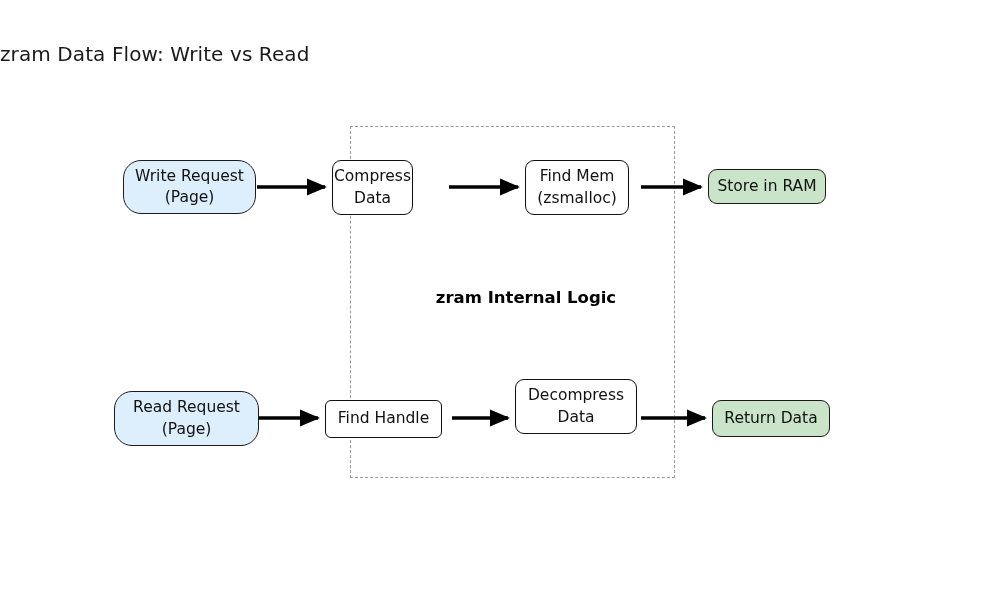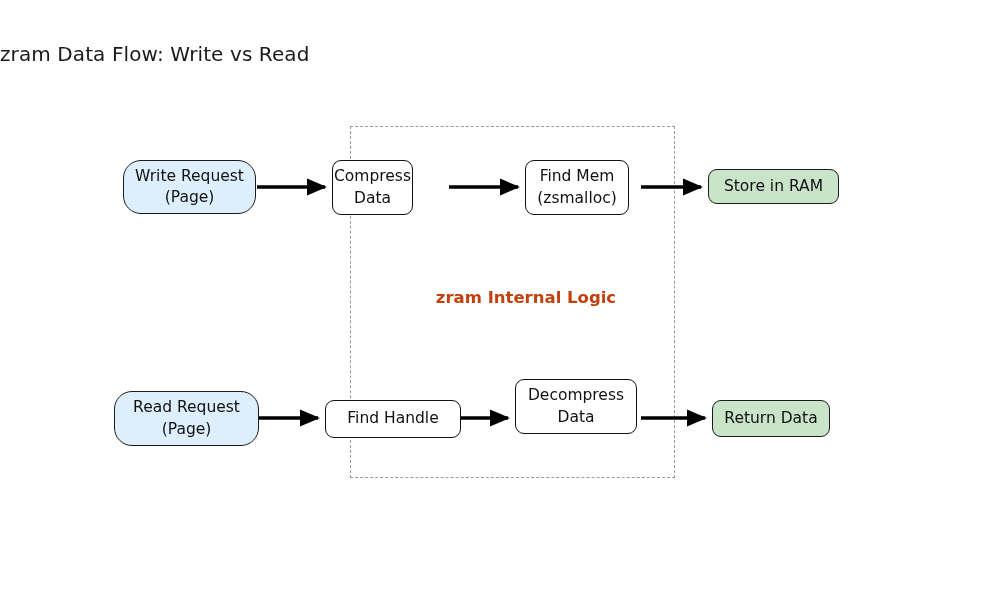--- a/index.html
+++ b/index.html
@@ -46,21 +46,21 @@
     background: transparent;
   }
   .group-label {
     position: absolute;
     left: 350px;
     top: 288px;
     width: 352px;
     text-align: center;
     font-size: 16.5px;
     font-weight: bold;
-    color: #c2410c;
+    color: #000000;
     white-space: nowrap;
   }
 
   
   .node {
     position: absolute;
     box-sizing: border-box;
     display: flex;
     align-items: center;
     justify-content: center;
@@ -85,24 +85,24 @@
     border-radius: 9px;
   }
   .node.plain {
     background: #ffffff;
   }
 
   
   #n-write      { left: 123px; top: 160px; width: 133px; height: 54px; }
   #n-compress   { left: 332px; top: 160px; width: 81px; height: 55px; }
   #n-alloc      { left: 525px; top: 160px; width: 104px; height: 55px; }
-  #n-store      { left: 708px; top: 169px; width: 131px; height: 35px; }
+  #n-store      { left: 708px; top: 169px; width: 118px; height: 35px; }
 
   #n-read       { left: 114px; top: 391px; width: 145px; height: 55px; }
-  #n-find       { left: 325px; top: 400px; width: 136px; height: 38px; }
+  #n-find       { left: 325px; top: 400px; width: 117px; height: 38px; border-radius: 6px; }
   #n-decompress { left: 515px; top: 379px; width: 122px; height: 55px; }
   #n-return     { left: 712px; top: 400px; width: 118px; height: 37px; }
 
   
   .arrow-layer {
     position: absolute;
     left: 0;
     top: 0;
     width: 1000px;
     height: 600px;

